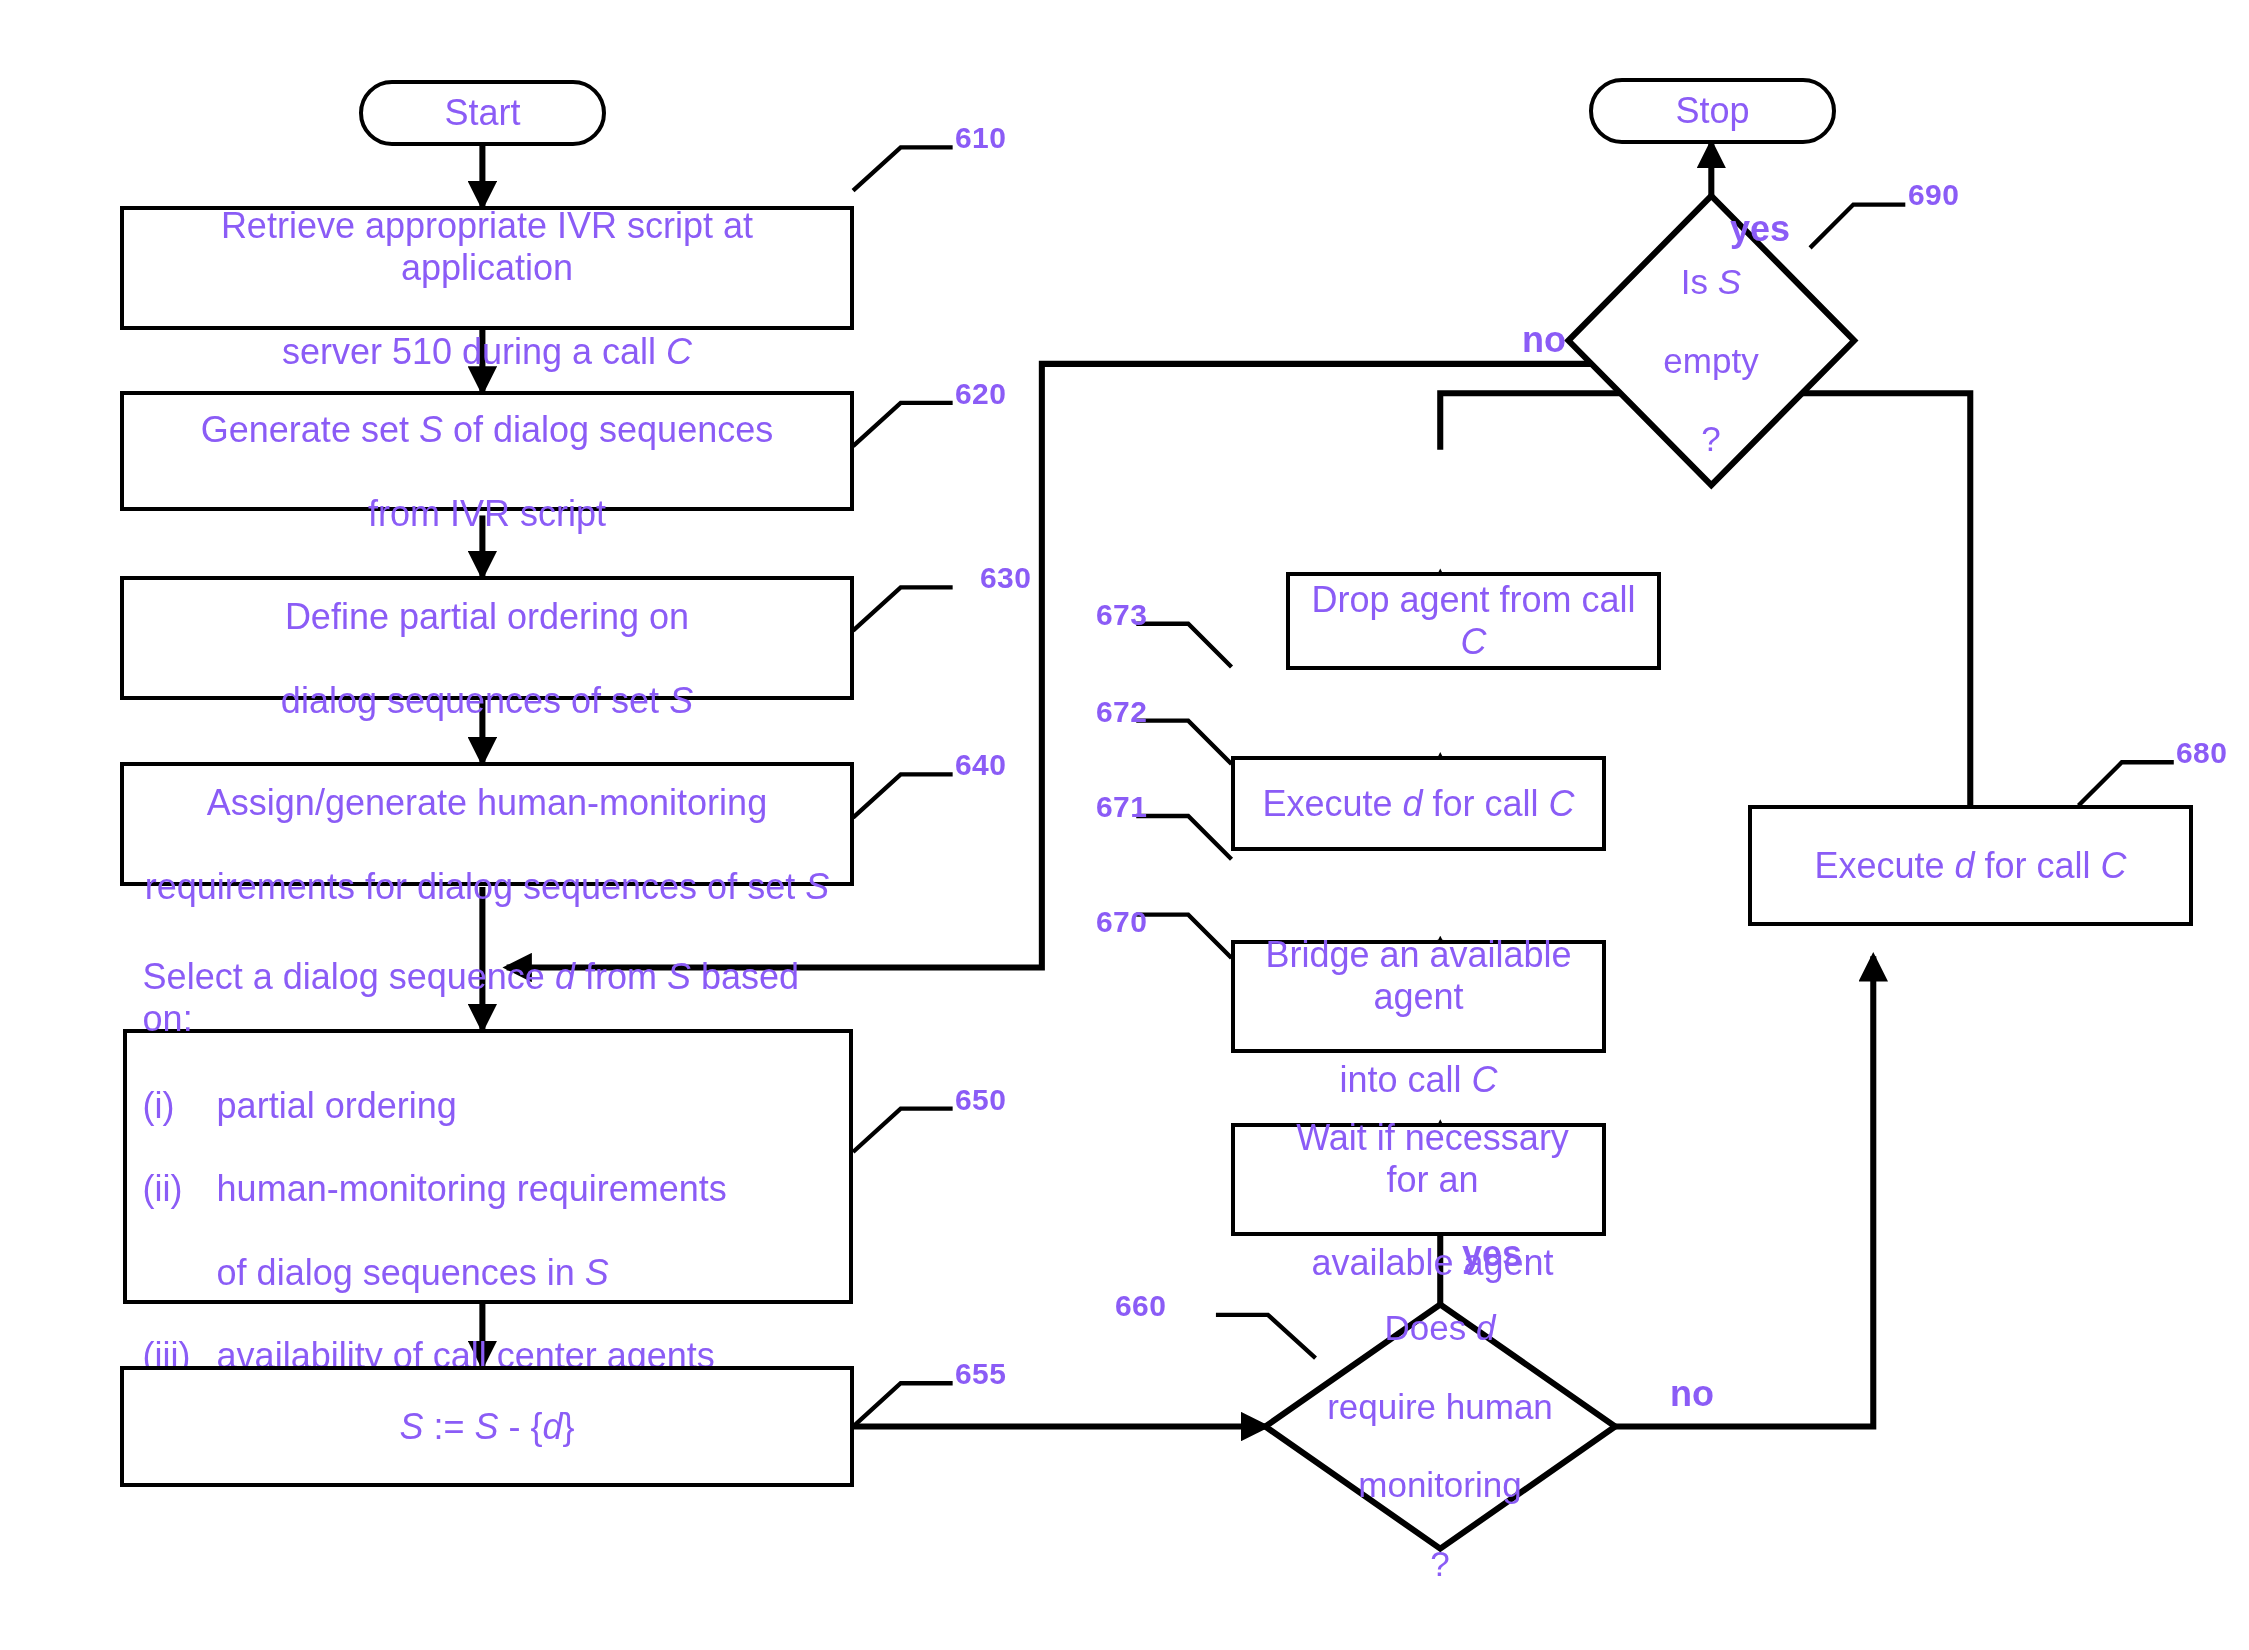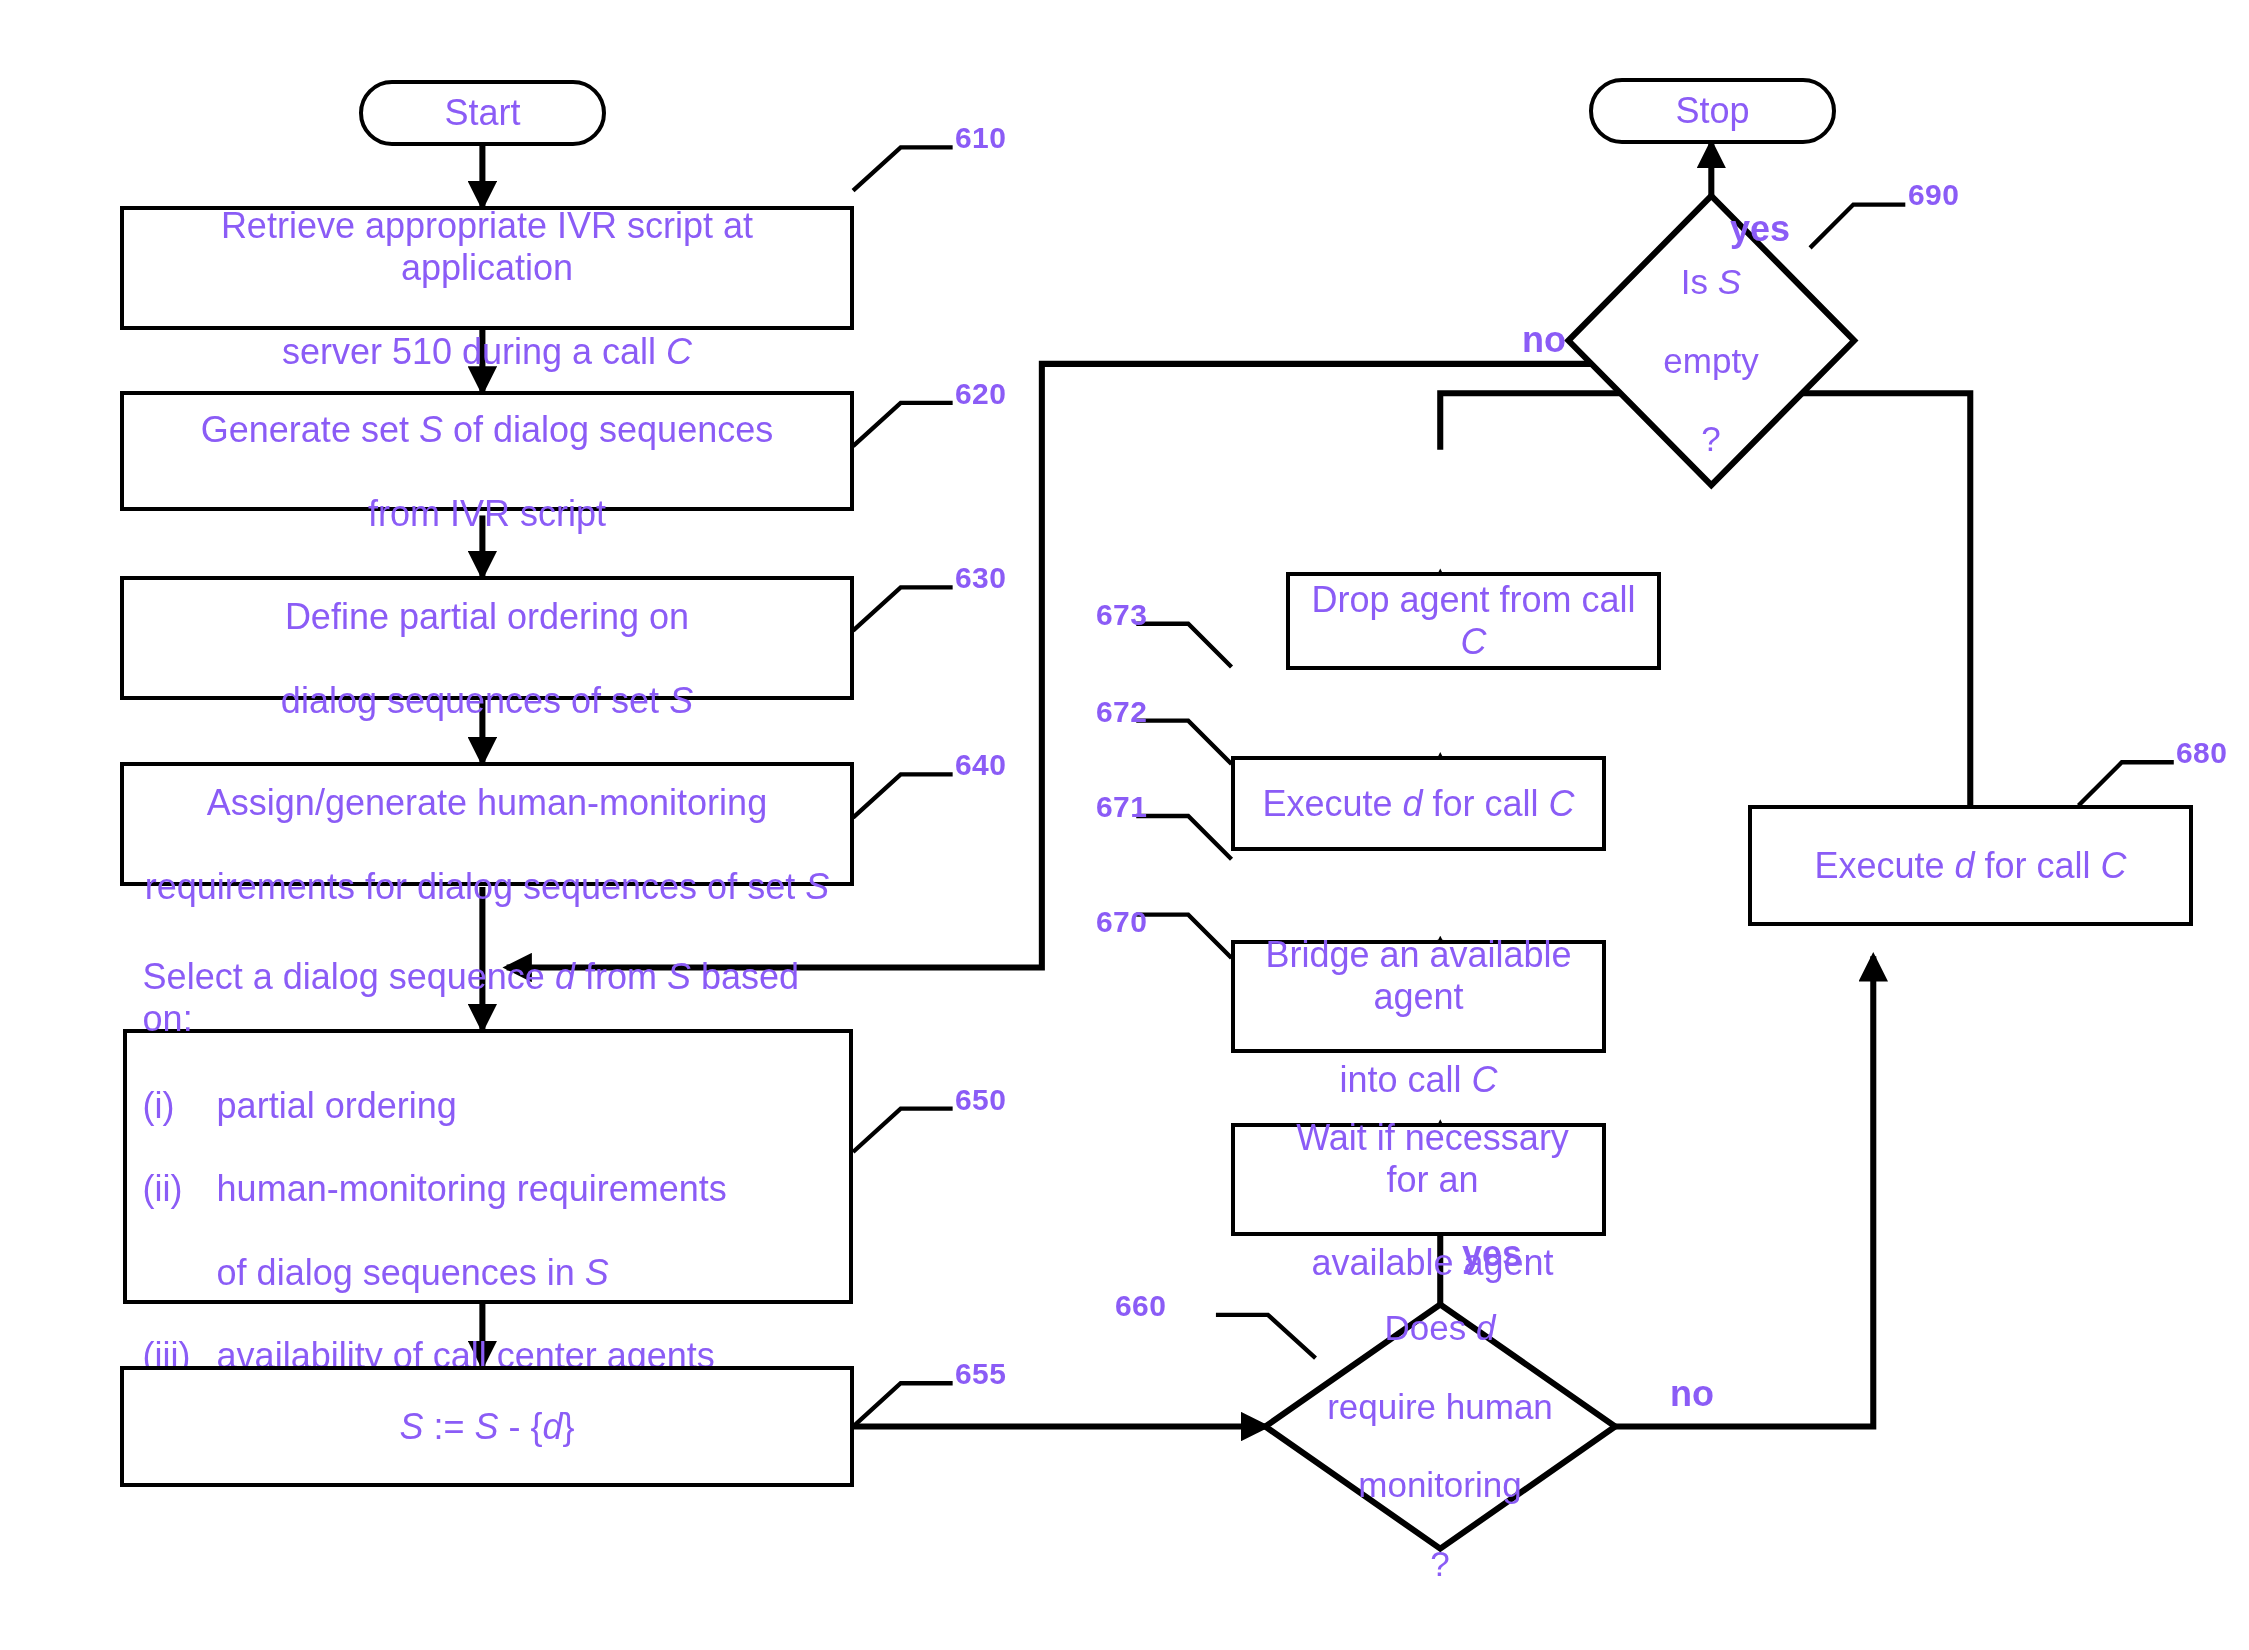--- a/index.html
+++ b/index.html
@@ -279,21 +279,21 @@
     </div>
   </div>
 
   <div class="edge-label" style="left:1730px; top:208px;">yes</div>
   <div class="edge-label" style="left:1522px; top:319px;">no</div>
   <div class="edge-label" style="left:1462px; top:1233px;">yes</div>
   <div class="edge-label" style="left:1670px; top:1373px;">no</div>
 
   <div class="ref" style="left:955px; top:121px;">610</div>
   <div class="ref" style="left:955px; top:377px;">620</div>
-  <div class="ref" style="left:955px; top:561px;">630</div>
+  <div class="ref" style="left:980px; top:561px;">630</div>
   <div class="ref" style="left:955px; top:748px;">640</div>
   <div class="ref" style="left:955px; top:1083px;">650</div>
   <div class="ref" style="left:955px; top:1357px;">655</div>
   <div class="ref" style="left:1908px; top:178px;">690</div>
   <div class="ref" style="left:1115px; top:1289px;text-align:center;">660</div>
   <div class="ref" style="left:1096px; top:598px;">673</div>
   <div class="ref" style="left:1096px; top:695px;">672</div>
   <div class="ref" style="left:1096px; top:790px;">671</div>
   <div class="ref" style="left:1096px; top:889px;margin-top:16px;">670</div>
   <div class="ref" style="left:2176px; top:736px;">680</div>

